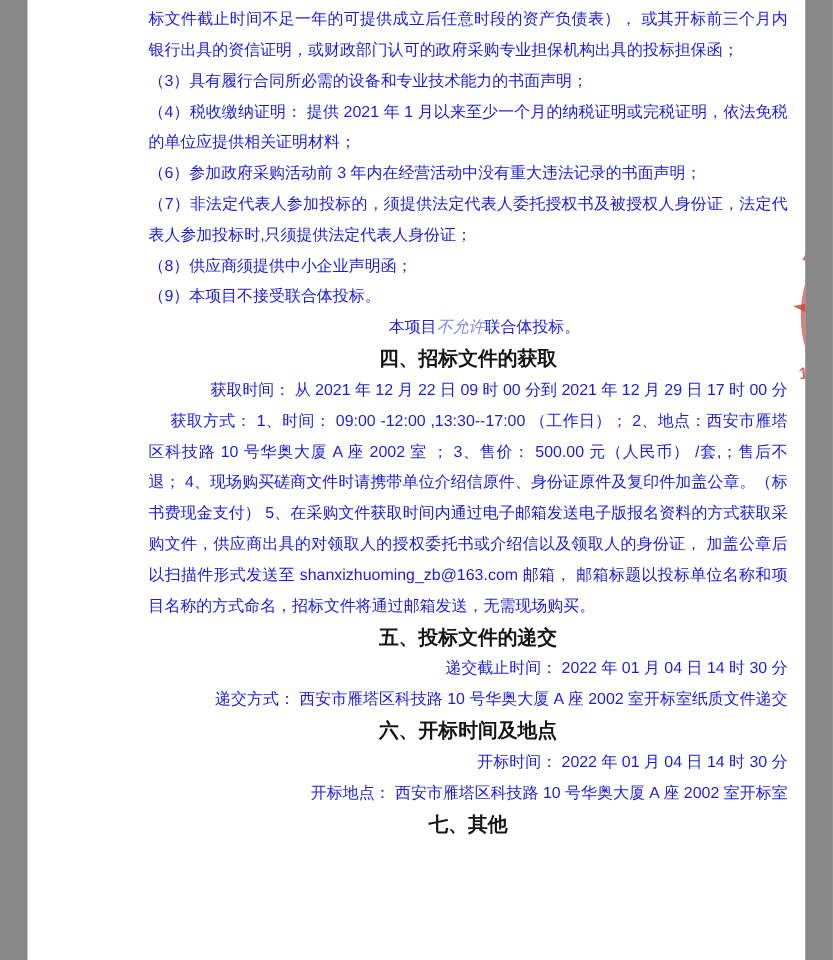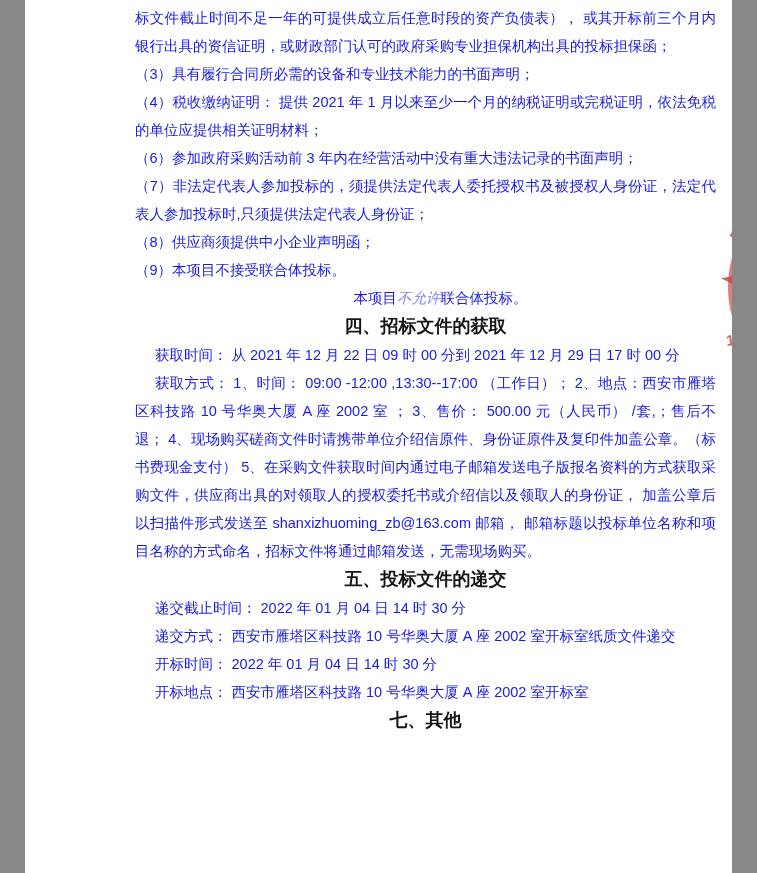--- a/index.html
+++ b/index.html
@@ -12,21 +12,21 @@
     font-family:"Liberation Sans","DejaVu Sans",sans-serif;
   }
   .doc{
     position:absolute;left:110px;top:4px;width:581px;
     color:#1b1be0;
     font-size:14.5px;line-height:28px;
     text-align:justify;
   }
   .doc p{margin:0;}
   p.body{text-align:justify;}
-  p.detail{text-align:left;text-indent:20px;}
+  p.detail{text-align:right;text-indent:20px;}
   p.flow{ text-align:justify;text-indent:20px;}
   p.indent2{text-align:center;text-indent:30px;}
   p.heading{
     color:#151515;font-weight:bold;font-size:18px;
     text-align:center;line-height:29px;
   }
   em.emph{color:#8585f0;font-style:italic;}
 
   
   .stamp-ring{
@@ -72,20 +72,21 @@
     <p class="indent2"><span>本项目</span><em class="emph">不允许</em><span>联合体投标。</span></p>
 
     <p class="heading">四、招标文件的获取</p>
     <p class="detail">获取时间： 从 2021 年 12 月 22 日 09 时 00 分到 2021 年 12 月 29 日 17 时 00 分</p>
     <p class="flow">获取方式： 1、时间： 09:00 -12:00 ,13:30--17:00 （工作日）； 2、地点：西安市雁塔区科技路 10 号华奥大厦 A 座 2002 室 ； 3、售价： 500.00 元（人民币） /套,；售后不退； 4、现场购买磋商文件时请携带单位介绍信原件、身份证原件及复印件加盖公章。（标书费现金支付） 5、在采购文件获取时间内通过电子邮箱发送电子版报名资料的方式获取采购文件，供应商出具的对领取人的授权委托书或介绍信以及领取人的身份证， 加盖公章后以扫描件形式发送至 shanxizhuoming_zb@163.com 邮箱， 邮箱标题以投标单位名称和项目名称的方式命名，招标文件将通过邮箱发送，无需现场购买。</p>
 
     <p class="heading">五、投标文件的递交</p>
     <p class="detail">递交截止时间： 2022 年 01 月 04 日 14 时 30 分</p>
     <p class="detail">递交方式： 西安市雁塔区科技路 10 号华奥大厦 A 座 2002 室开标室纸质文件递交</p>
 
+    <p class="heading">六、开标时间及地点</p>
     <p class="detail">开标时间： 2022 年 01 月 04 日 14 时 30 分</p>
     <p class="detail">开标地点： 西安市雁塔区科技路 10 号华奥大厦 A 座 2002 室开标室</p>
 
     <p class="heading">七、其他</p>
   </div>
 
   <div class="stamp-ring"></div>
   <div class="stamp-text">管理</div>
   <div class="stamp-star">
     <svg width="68" height="80" viewBox="0 0 100 100">

